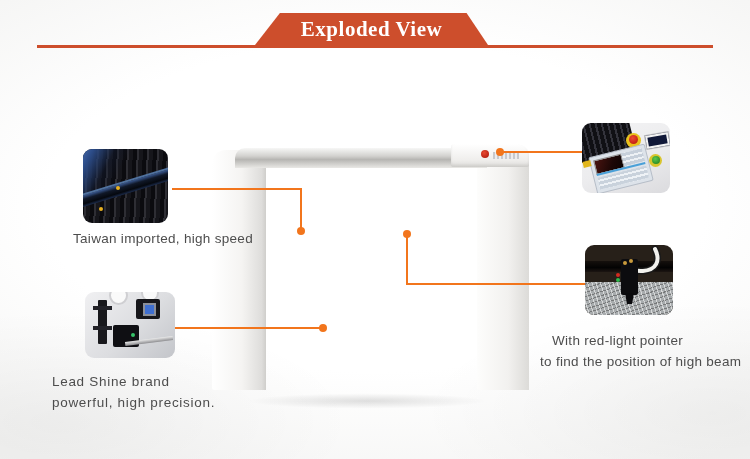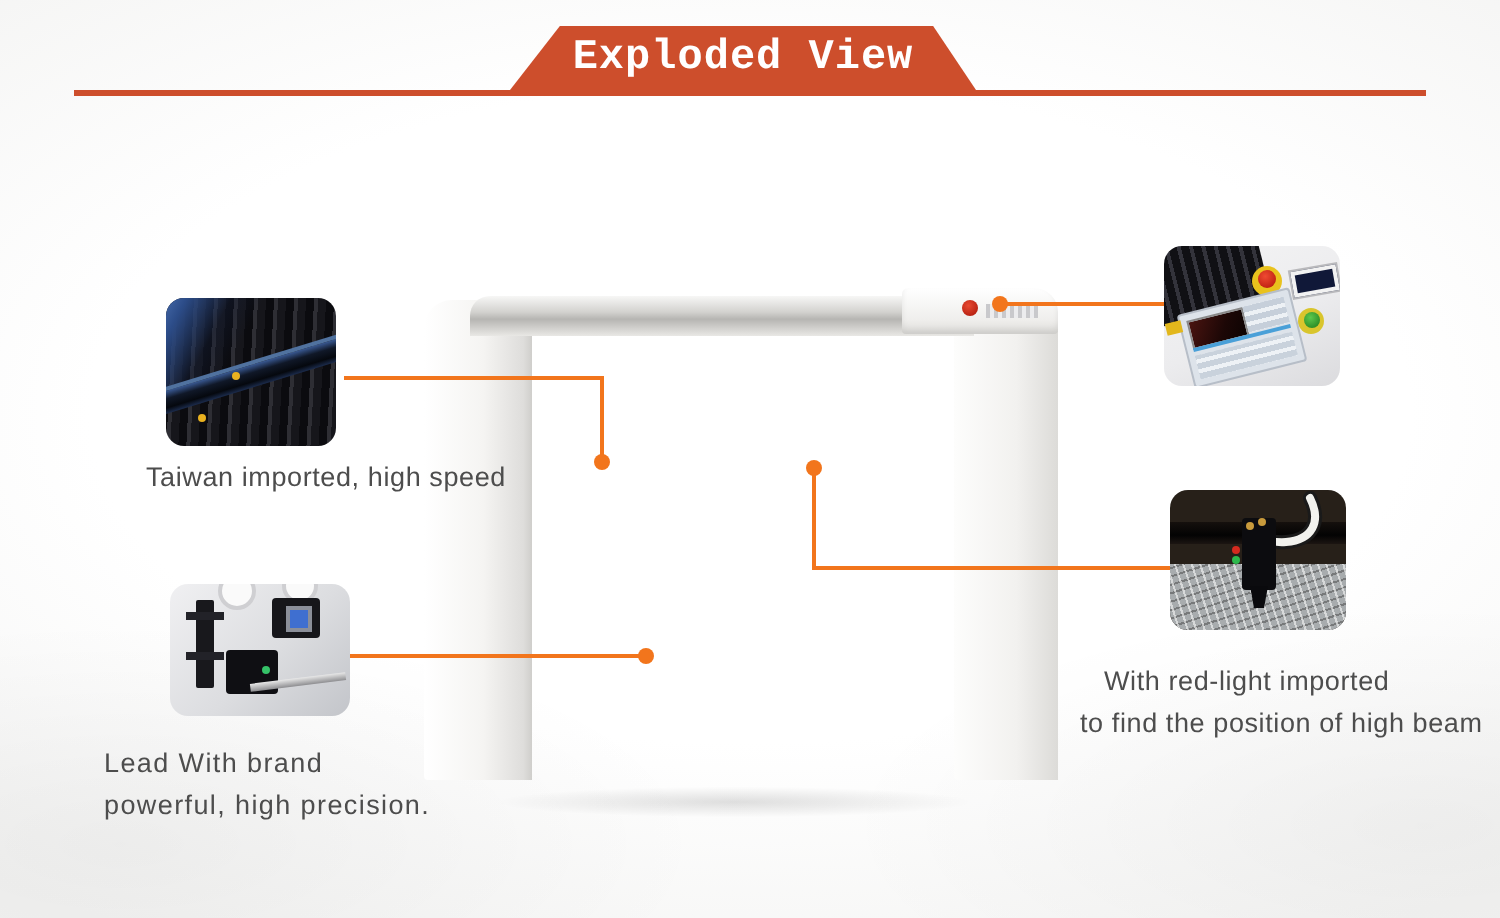--- a/index.html
+++ b/index.html
@@ -14,21 +14,21 @@
   }
   
   .banner{
     position:absolute;left:255px;top:13px;width:233px;height:32px;
     background:#cd4e2c;
     -webkit-clip-path:polygon(10.7% 0,90.8% 0,100% 100%,0 100%);
     clip-path:polygon(10.7% 0,90.8% 0,100% 100%,0 100%);
     text-align:center;line-height:33px;
   }
   .banner-title{
-    color:#ffffff;font-family:Liberation Mono, monospace;
+    color:#ffffff;font-family:Liberation Serif, serif;
     font-weight:bold;font-size:21px;letter-spacing:0.5px;margin-top:16px;
   }
   .banner-underline{position:absolute;left:37px;top:45px;width:676px;height:3px;background:#cd4e2c;}
 
   
   .callout-text{position:absolute;color:#4d4d4d;font-size:13.5px;line-height:21px;letter-spacing:0.3px;}
   .indent1{padding-left:12px;}
 
   
   .cline{position:absolute;background:#f2751c;}
@@ -276,23 +276,23 @@
     <div class="abs head-pin" style="left:44px;top:14px;"></div>
     <div class="abs head-led" style="left:31px;top:28px;background:#d42a1f;"></div>
     <div class="abs head-led" style="left:31px;top:33px;background:#2db84c;"></div>
   </div>
 
   <div class="callout-text" style="left:52px;top:228px;width:200px;margin-left:21px;">
     <div>Taiwan imported, high speed</div>
   </div>
 
   <div class="callout-text" style="left:52px;top:371px;width:220px;letter-spacing:0.7px;">
-    <div>Lead With brand</div>
+    <div>Lead Shine brand</div>
     <div>powerful, high precision.</div>
   </div>
 
 
   <div class="callout-text" style="left:540px;top:330px;width:210px;">
-    <div class="indent1">With red-light imported</div>
+    <div class="indent1">With red-light pointer</div>
     <div>to find the position of high beam</div>
   </div>
 
 </div>
 
 </body></html>

